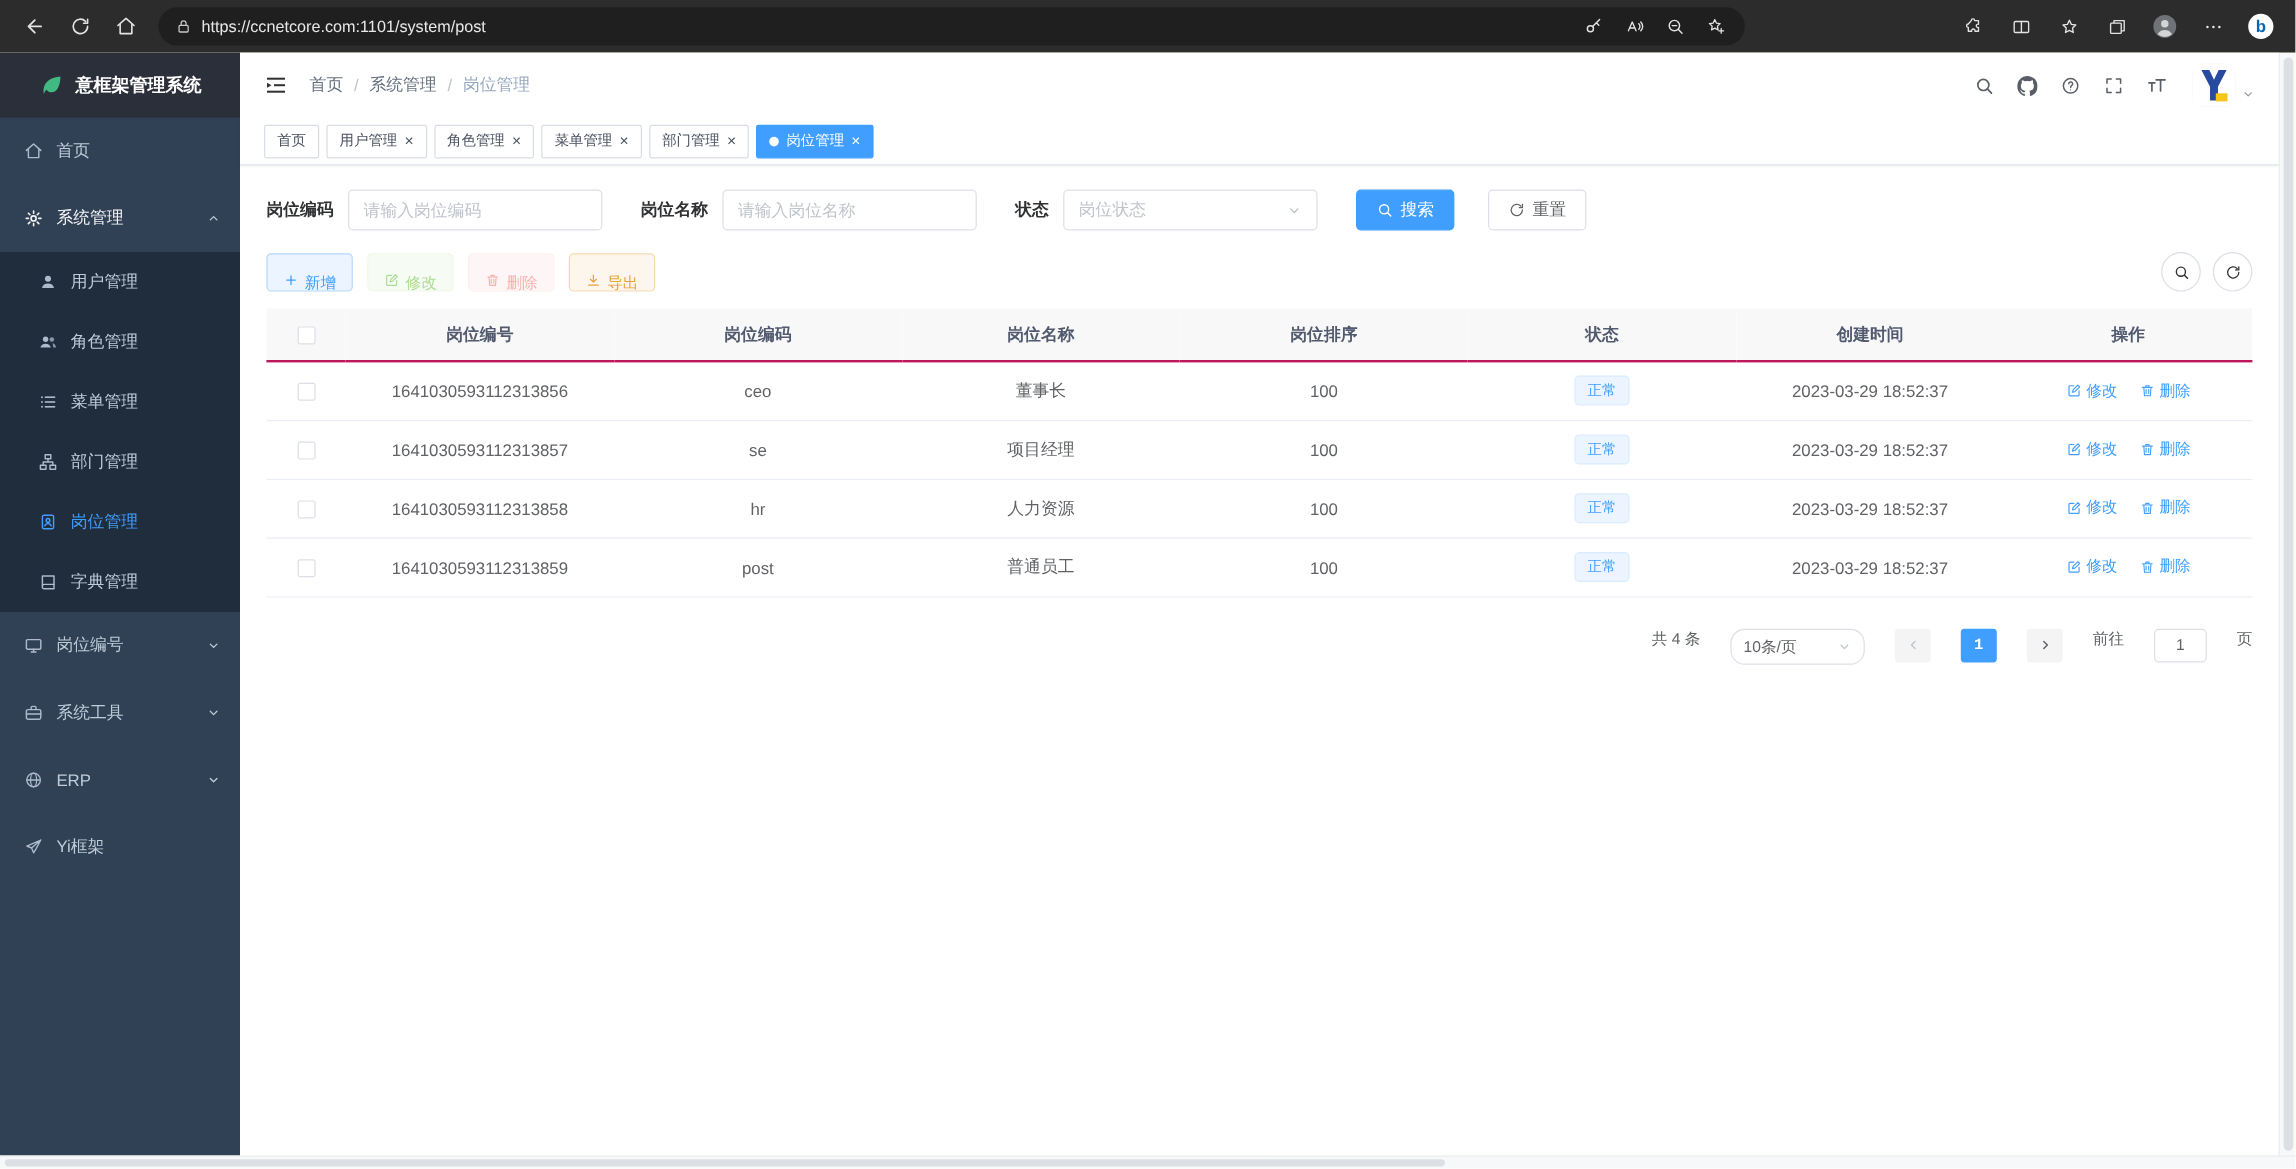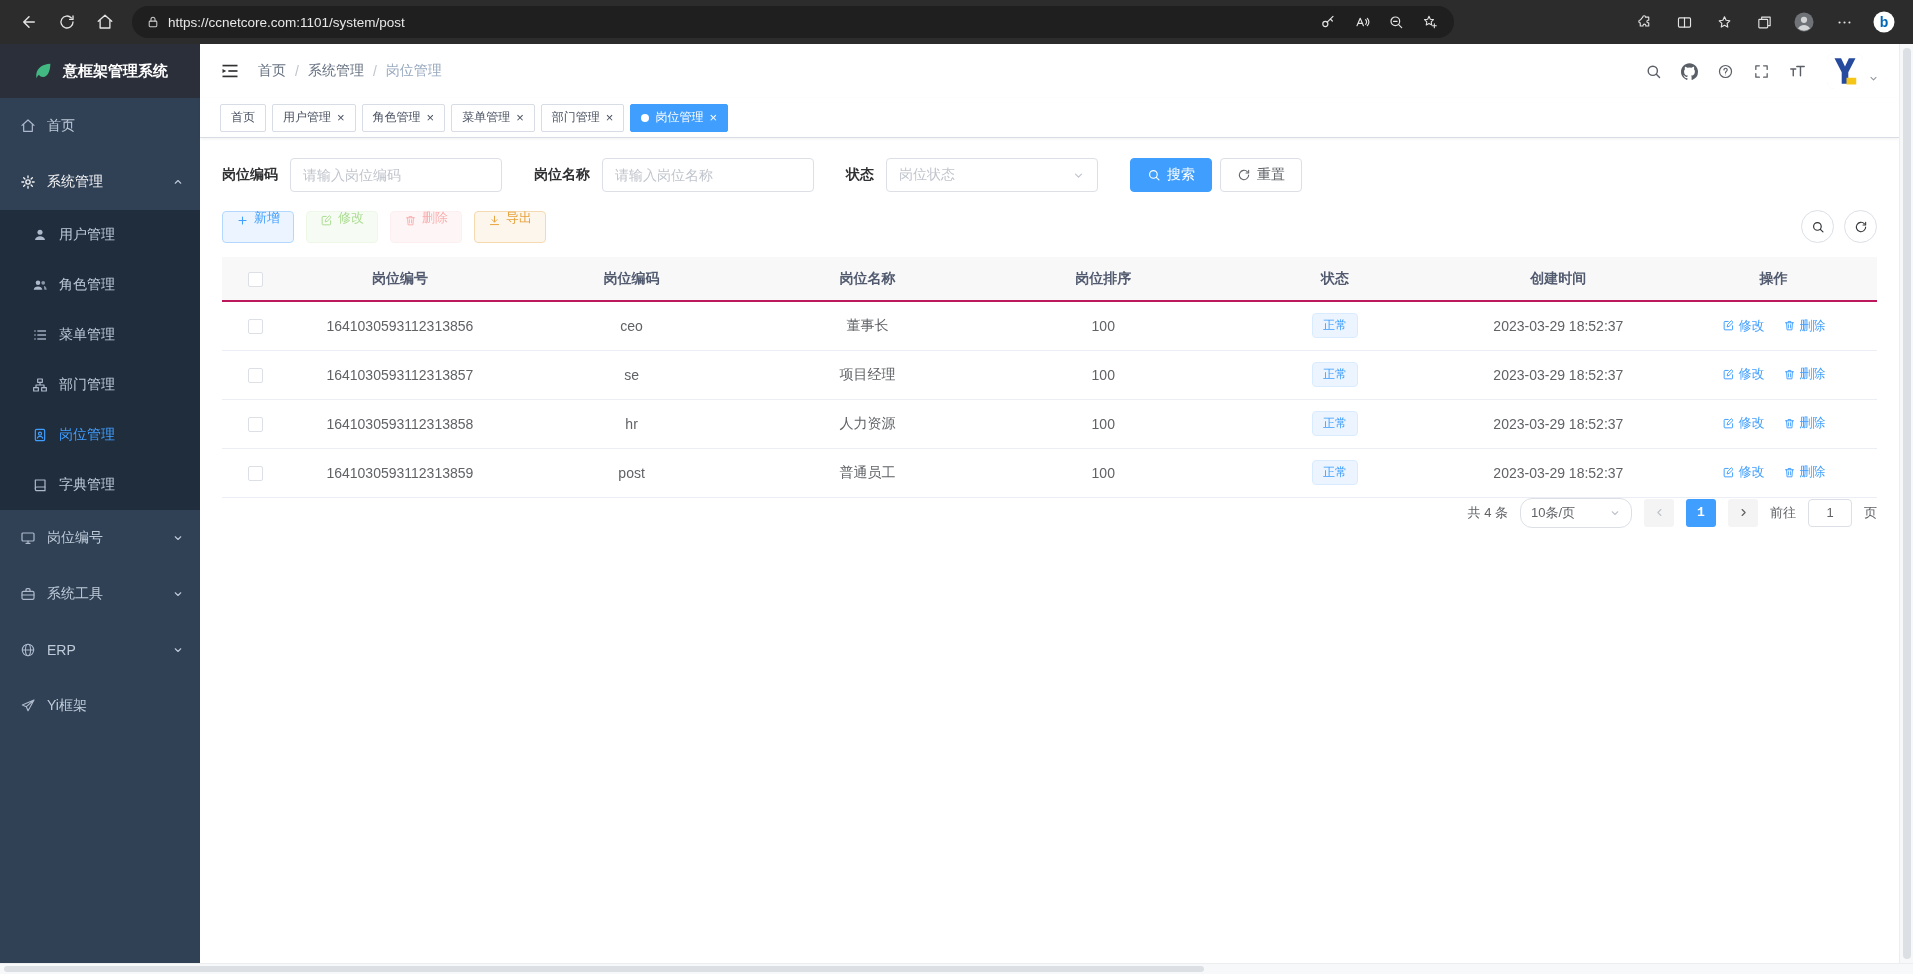--- a/index.html
+++ b/index.html
@@ -71,43 +71,43 @@
   .f-group{display:flex;align-items:center;margin-right:32px}
   .f-group label{font-size:14px;font-weight:bold;color:#303133;margin-right:12px;white-space:nowrap}
   .f-input,.f-select{width:212px;height:34px;border:1px solid #dcdfe6;border-radius:4px;padding:0 12px;font-size:14px;color:#606266;background:#fff}
   .f-input::placeholder{color:#c0c4cc}
   .f-select{display:flex;align-items:center;justify-content:space-between;cursor:pointer}
   .sel-placeholder{color:#c0c4cc}
   .sel-caret{color:#c0c4cc;font-size:13px}
   .btn{height:34px;display:inline-flex;align-items:center;gap:6px;padding:0 16px;border-radius:4px;font-size:14px;border:1px solid #dcdfe6;background:#fff;color:#606266}
   .btn .btn-ic{font-size:14px}
   .btn-primary{background:#409eff;border-color:#409eff;color:#fff}
-  .btn + .btn{margin-left:8px}
+  .btn + .btn{margin-left:28px}
 
   .toolbar{display:flex;align-items:center;gap:12px;margin-bottom:14px}
-  .tbtn{height:30px;display:inline-flex;align-items:flex-end;gap:5px;padding:15px 13px;border-radius:4px;font-size:13px;border:1px solid}
+  .tbtn{height:30px;display:inline-flex;align-items:flex-start;gap:5px;padding:15px 13px;border-radius:4px;font-size:13px;border:1px solid}
   .tbtn .btn-ic{font-size:13px}
   .tbtn.primary{background:#ecf5ff;border-color:#b3d8ff;color:#409eff}
   .tbtn.success{background:#f0f9eb;border-color:#e1f3d8;color:#67c23a}
   .tbtn.danger{background:#fef0f0;border-color:#fde2e2;color:#f56c6c}
   .tbtn.warning{background:#fdf6ec;border-color:#f5dab1;color:#e6a23c}
   .tbtn.disabled{cursor:not-allowed;opacity:.55}
   .tool-circles{margin-left:auto;display:flex;gap:10px}
   .circle-btn{width:33px;height:33px;border-radius:50%;border:1px solid #dcdfe6;background:#fff;display:inline-flex;align-items:center;justify-content:center;font-size:14px;color:#303133}
 
   table{width:100%;border-collapse:collapse;table-layout:fixed}
   th,td{text-align:center;vertical-align:middle;white-space:nowrap;overflow:hidden}
   thead th{background:#f8f8f9;color:#515a6e;font-weight:bold;font-size:14px;height:44px;border-bottom:2px solid #be185d}
   tbody td{height:49px;font-size:14px;color:#606266;border-bottom:1px solid #ebeef5}
   .checkbox{width:15px;height:15px;border:1px solid #dcdfe6;border-radius:2px;display:inline-block;background:#fff;cursor:pointer;vertical-align:middle}
   .tag{display:inline-block;padding:3px 10px;font-size:12px;color:#409eff;background:#ecf5ff;border:1px solid #d9ecff;border-radius:4px;line-height:1.4}
   .op-link{color:#409eff;font-size:13px;display:inline-flex;align-items:center;gap:4px;margin:0 9px;cursor:pointer}
   .op-link [data-icon]{font-size:13px}
 
-  .pagination{display:flex;align-items:center;justify-content:flex-end;gap:12px;font-size:13px;color:#606266}
+  .pagination{display:flex;justify-content:flex-end;gap:25px;margin-top:26px;font-size:13px;color:#606266}
   .pg-size{width:112px;height:30px;border:1px solid #dcdfe6;border-radius:12px;display:flex;align-items:center;justify-content:space-between;padding:0 10px;cursor:pointer;background:#fff}
   .pg-caret{color:#c0c4cc;font-size:12px}
   .pg-btn{min-width:30px;height:28px;border:none;border-radius:3px;background:#f4f4f5;color:#606266;font-size:13px;display:inline-flex;align-items:center;justify-content:center}
   .pg-btn.prev{color:#c0c4cc}
   .pg-btn.active{background:#409eff;color:#fff;font-weight:bold}
   .pg-input{width:44px;height:28px;border:1px solid #dcdfe6;border-radius:4px;text-align:center;font-size:13px;color:#606266}
 
   
   .vscroll{width:14px;flex:none;background:#f7f8f9;border-left:1px solid #ebedef;display:flex;justify-content:center}
   .vthumb{width:8px;height:calc(100% - 8px);margin-top:4px;background:#dcdfe3;border-radius:4px}

